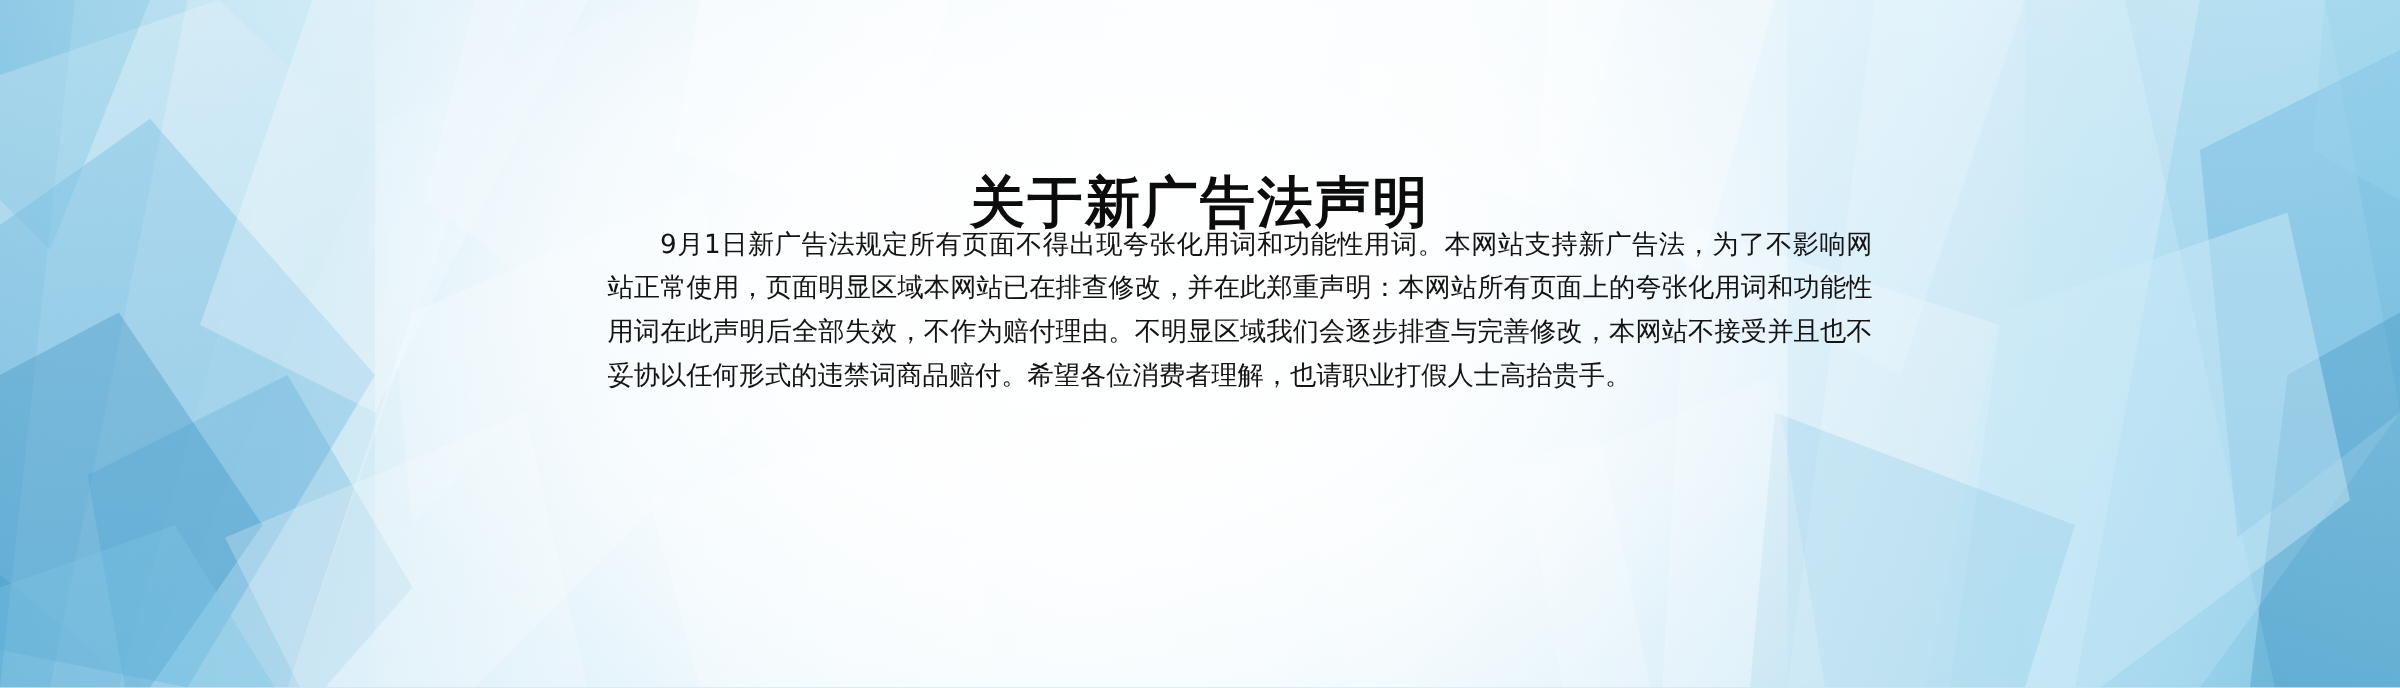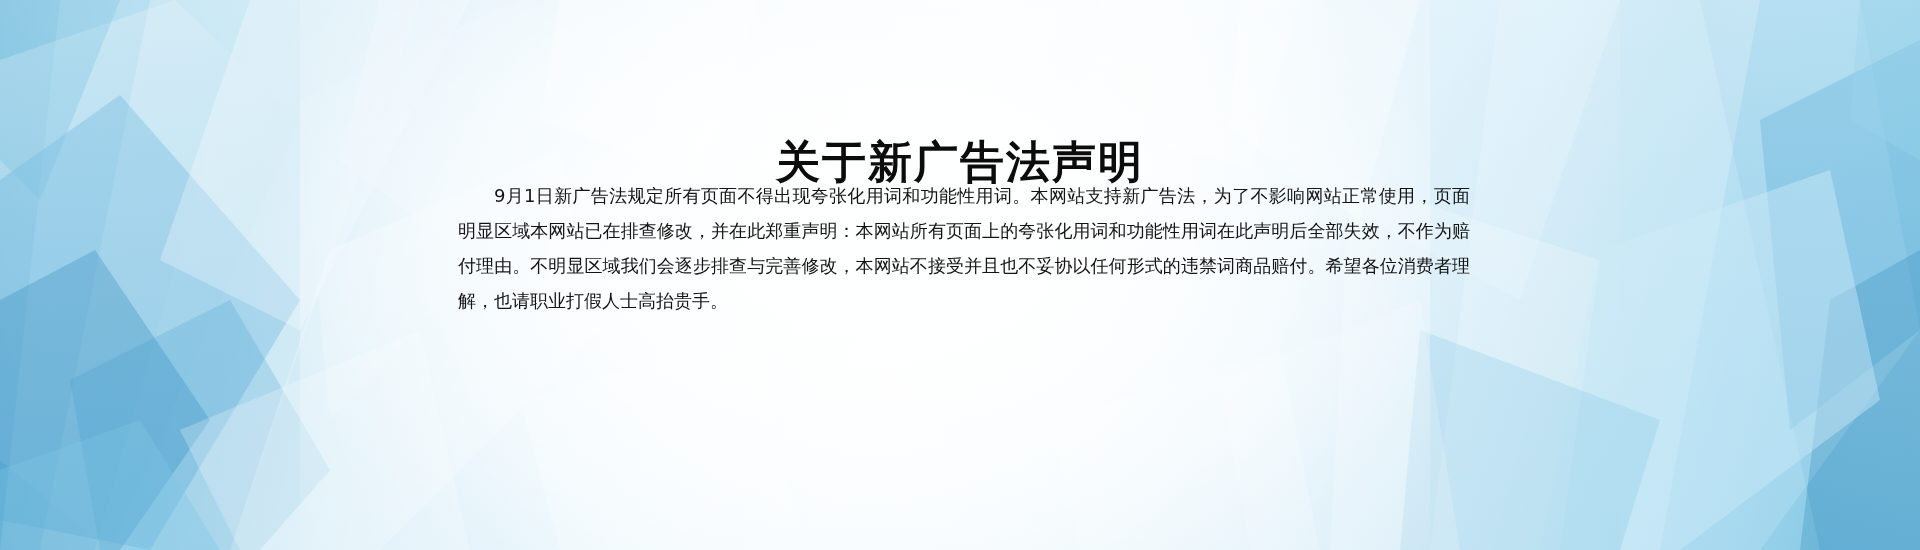--- a/index.html
+++ b/index.html
@@ -76,24 +76,24 @@
     text-align: center;
     font-size: 44px;
     font-weight: bold;
     letter-spacing: 2px;
     color: #0c0c0c;
     font-family: "DejaVu Sans", "Liberation Sans", sans-serif;
   }
 
   #statement-body {
     position: absolute;
-    left: 458px;
+    left: 486px;
     top: 178px;
     width: 1012px;
-    font-size: 18px;
+    font-size: 21px;
     line-height: 35px;
     color: #141414;
     font-family: "DejaVu Sans", "Liberation Sans", sans-serif;
     text-align: justify;
     text-justify: inter-character;
   }
 
   #statement-body p {
     margin: 0;
   }

